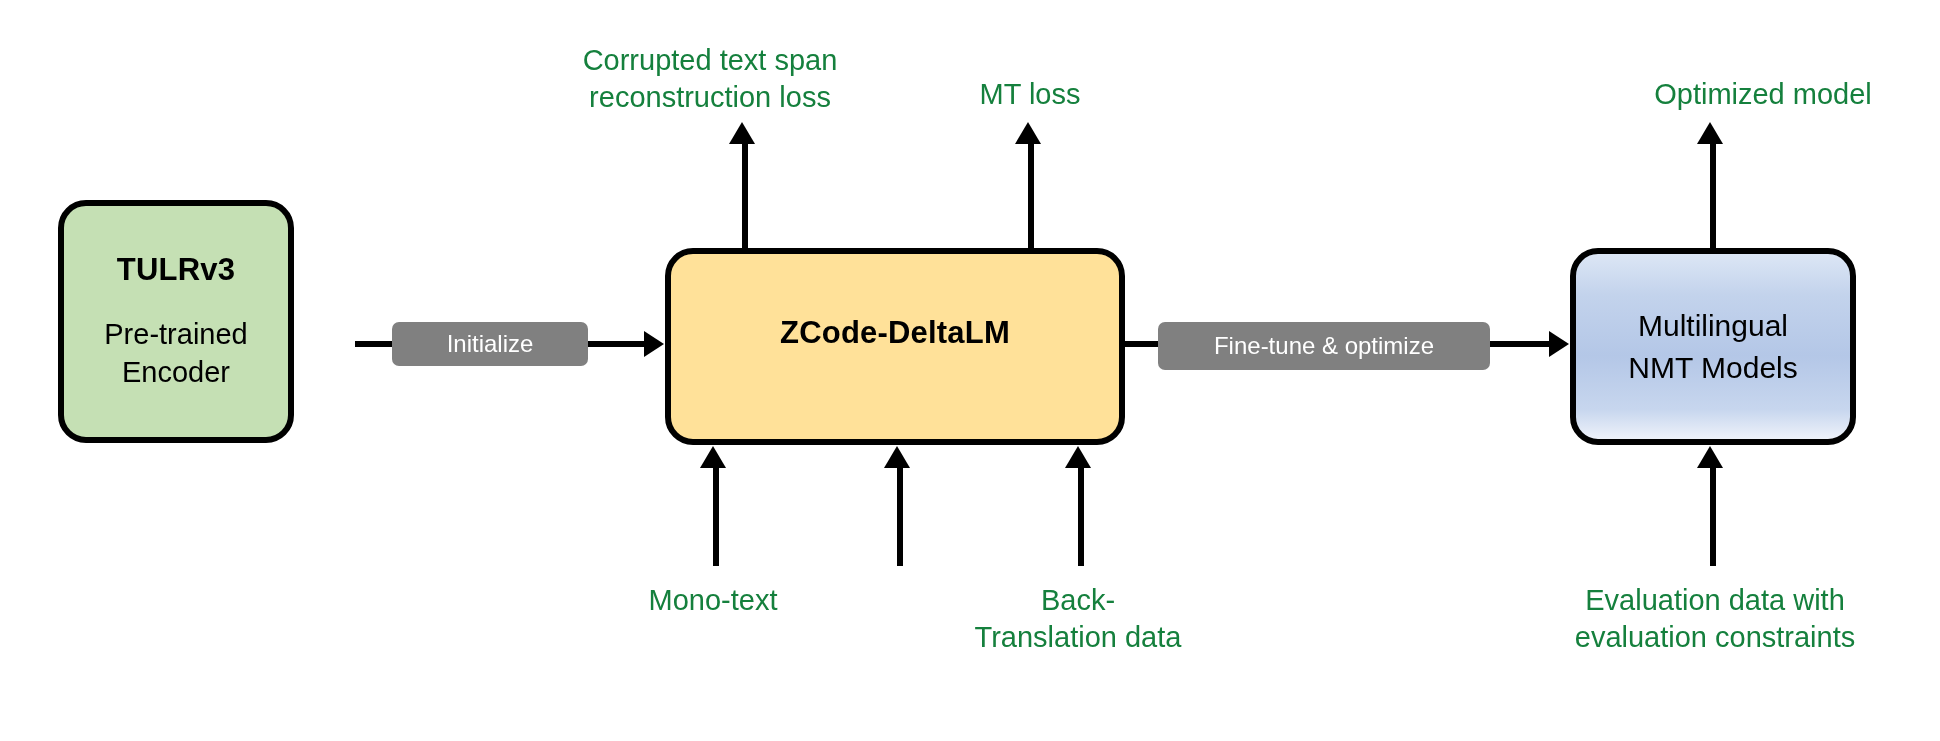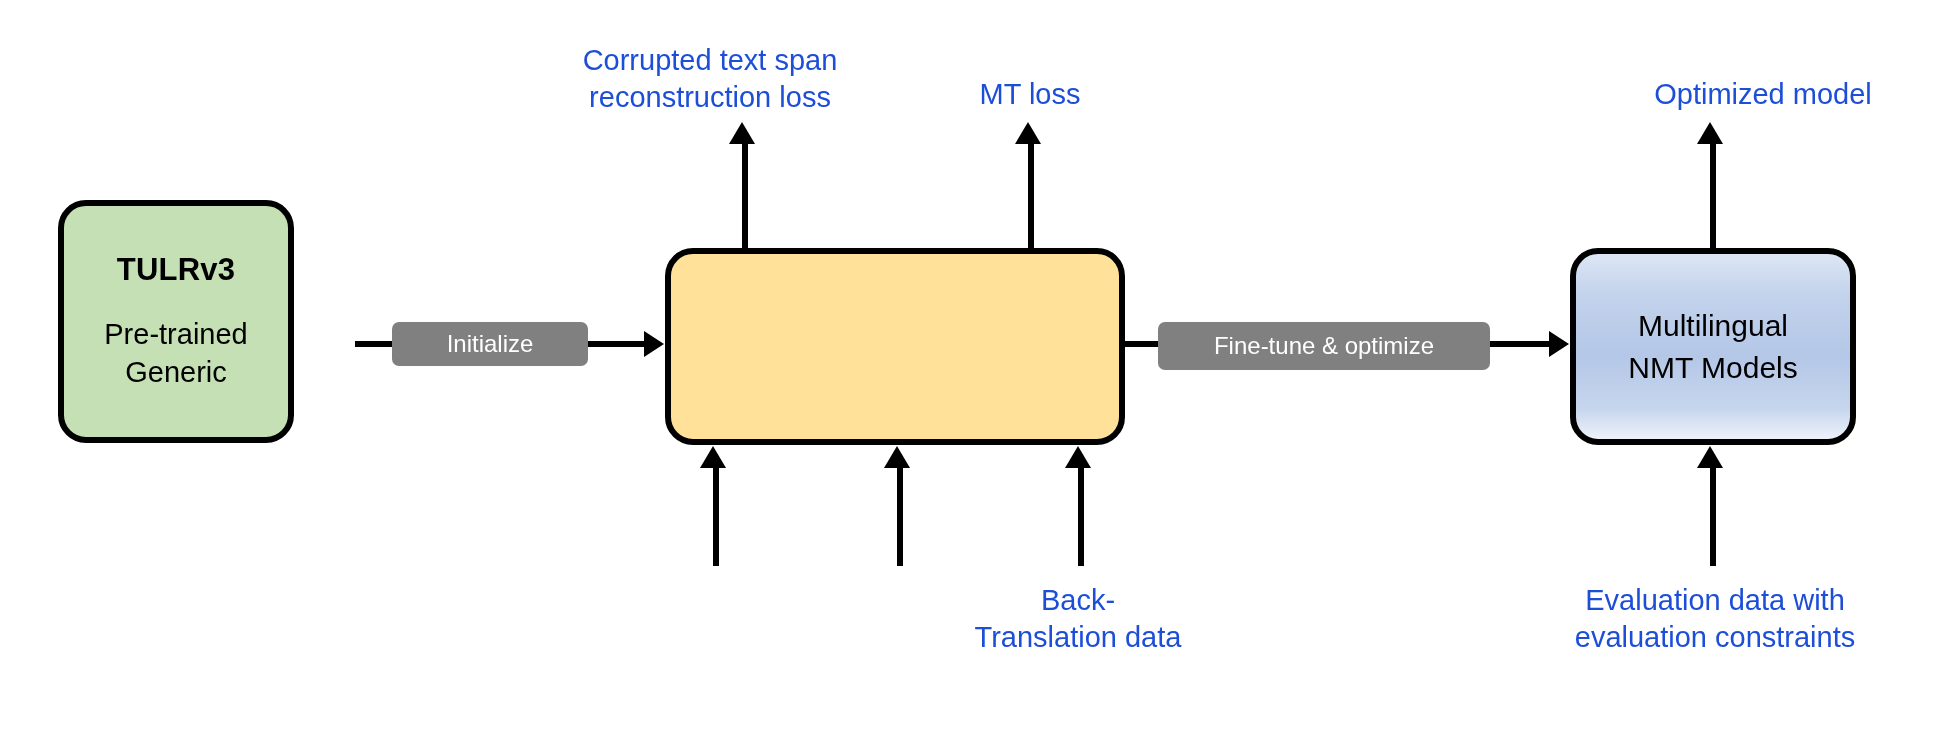--- a/index.html
+++ b/index.html
@@ -72,21 +72,21 @@
     display:flex;align-items:center;justify-content:center;
     font-size:24px;
     padding:0 16px;
     box-sizing:border-box;
     white-space:nowrap;
   }
   .caption{
     position:absolute;
     font-size:29px;
     line-height:1.28;
-    color:#1d4ed8;
+    color:#15803d;
     text-align:center;
     white-space:pre-line;
   }
 </style>
 </head>
 <body>
 
 <div id="stage">
 
   <div class="caption" style="left:500px;top:42px;width:420px;">Corrupted text span
@@ -102,29 +102,30 @@
   <div class="vline" style="left:1028px;top:142px;height:108px;"></div>
   <div class="arrow-up" style="left:1015px;top:122px;"></div>
 
   <div class="vline" style="left:1710px;top:142px;height:108px;"></div>
   <div class="arrow-up" style="left:1697px;top:122px;"></div>
 
   <div class="node" id="node-tulrv3">
     <div class="node-title">TULRv3</div>
     <div class="gap-sm"></div>
     <div class="node-sub">Pre-trained
-Generic</div>
+Encoder</div>
   </div>
 
   <div class="hline" style="left:355px;top:341px;width:40px;"></div>
   <div class="pill" style="left:392px;top:322px;width:196px;height:44px;">Initialize</div>
   <div class="hline" style="left:588px;top:341px;width:56px;"></div>
   <div class="arrow-right" style="left:644px;top:331px;"></div>
 
   <div class="node" id="node-zcode">
+    <div class="node-title">ZCode-DeltaLM</div>
     <div class="gap-sm"></div>
   </div>
 
   <div class="hline" style="left:1125px;top:341px;width:38px;"></div>
   <div class="pill" style="left:1158px;top:322px;width:332px;height:48px;border-radius:7px;">Fine-tune &amp; optimize</div>
   <div class="hline" style="left:1490px;top:341px;width:60px;"></div>
   <div class="arrow-right" style="left:1549px;top:331px;"></div>
 
   <div class="node" id="node-nmt">
     <div class="node-sub">Multilingual
@@ -136,20 +137,21 @@
 
   <div class="vline" style="left:897px;top:468px;height:98px;"></div>
   <div class="arrow-up" style="left:884px;top:446px;"></div>
 
   <div class="vline" style="left:1078px;top:468px;height:98px;"></div>
   <div class="arrow-up" style="left:1065px;top:446px;"></div>
 
   <div class="vline" style="left:1710px;top:468px;height:98px;"></div>
   <div class="arrow-up" style="left:1697px;top:446px;"></div>
 
+  <div class="caption" style="left:593px;top:582px;width:240px;">Mono-text</div>
 
 
   <div class="caption" style="left:960px;top:582px;width:236px;">Back-
 Translation data</div>
 
   <div class="caption" style="left:1545px;top:582px;width:340px;">Evaluation data with
 evaluation constraints</div>
 
 </div>
 

